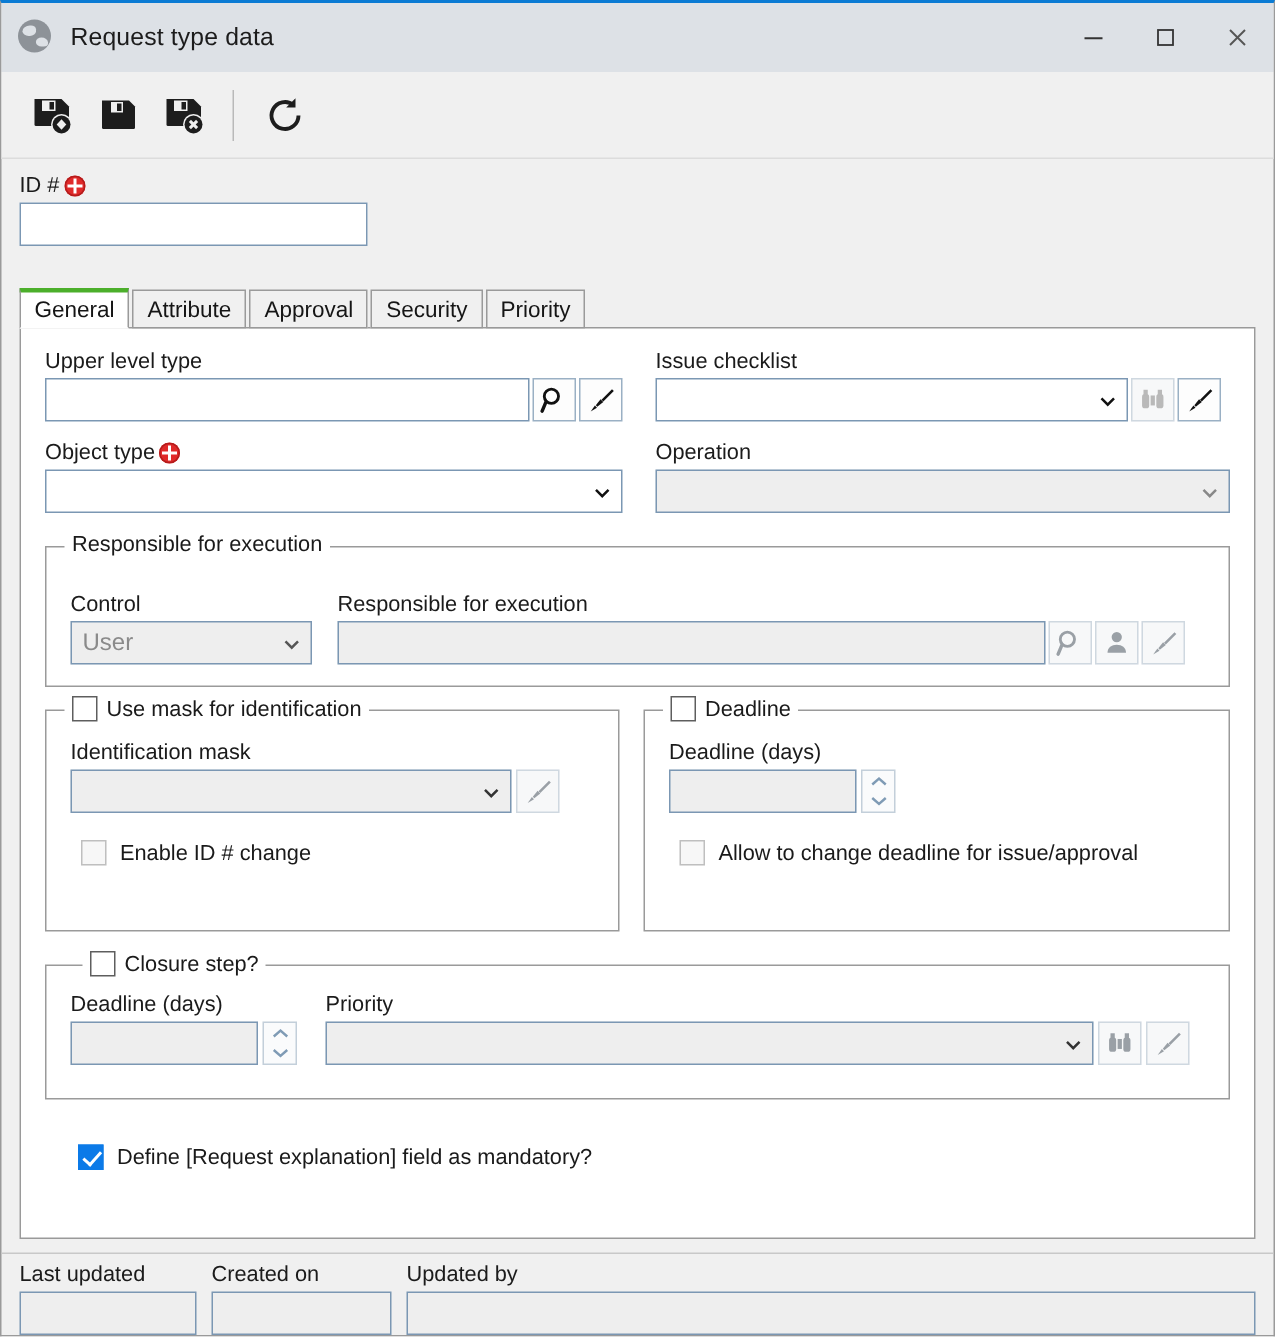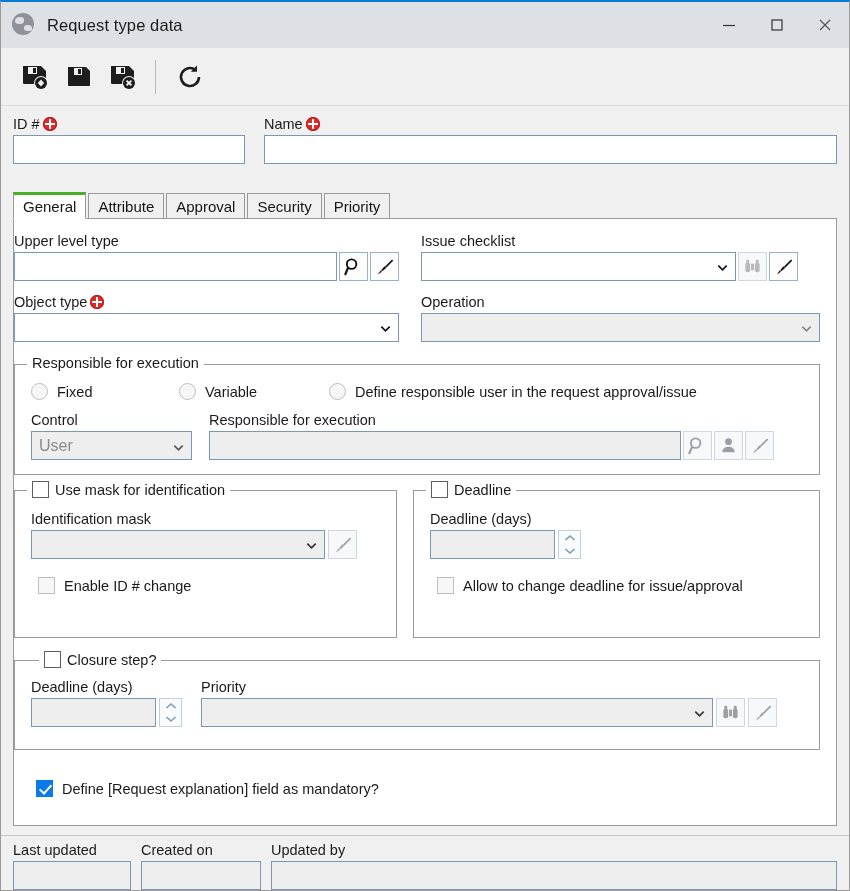--- a/index.html
+++ b/index.html
@@ -91,21 +91,21 @@
     background:#f0f0f0; border:1px solid #9a9a9a; margin-right:2px;
     font-size:15px; color:#151515; cursor:default;
   }
   .tab.active {
     background:#ffffff; border-bottom:1px solid #ffffff; height:27px;
     border-top:3px solid #4caf2b; position:relative; z-index:3;
   }
 
   .tabpanel {
     background:#ffffff; border:1px solid #9a9a9a;
-    margin-top:-1px; height:608px; padding:14px 16px 0 0; position:relative;
+    margin-top:-1px; height:608px; padding:14px 16px 0 16px; position:relative;
   }
 
   
   .group { border:1px solid #9a9a9a; position:relative; margin-top:15px; }
   .group > .legend {
     position:absolute; top:-10px; left:12px; background:#ffffff;
     padding:0 5px; font-size:14.5px; display:flex; align-items:center; gap:6px;
   }
   .group-inner { padding:18px 16px 14px 16px; }
 
@@ -232,27 +232,20 @@
 
     <div class="row-top">
       <div style="width:232px;">
         <div class="fld-label">
           <span>ID #</span>
           <span class="req"></span>
         </div>
         <input class="inp" type="text" value="" style="">
       </div>
       <div style="width:19px;"></div>
-      <div style="flex:1;">
-        <div class="fld-label">
-          <span>Name</span>
-          <span class="req"></span>
-        </div>
-        <input class="inp" type="text" value="" style="">
-      </div>
     </div>
 
     <div class="tabs">
       <div class="tab active">General</div>
       <div class="tab">Attribute</div>
       <div class="tab">Approval</div>
       <div class="tab">Security</div>
       <div class="tab">Priority</div>
     </div>
 
@@ -329,34 +322,20 @@
             <span class="caret"><svg width="13" height="13" viewBox="0 0 14 14">
                   <path d="M2.5 5l4.5 4.5L11.5 5" fill="none" stroke="#888" stroke-width="1.8"></path>
                 </svg></span>
           </div>
         </div>
       </div>
 
       <div class="group" style="margin-top:22px;">
         <div class="legend">Responsible for execution</div>
         <div class="group-inner">
-          <div style="display:flex; align-items:center;">
-            <div class="chk-row" style="width:148px;">
-              <span class="radio"></span>
-              <span>Fixed</span>
-            </div>
-            <div class="chk-row" style="width:150px;">
-              <span class="radio"></span>
-              <span>Variable</span>
-            </div>
-            <div class="chk-row">
-              <span class="radio"></span>
-              <span>Define responsible user in the request approval/issue</span>
-            </div>
-          </div>
 
           <div style="display:flex; margin-top:12px;">
             <div style="width:178px;">
               <div class="fld-label">Control</div>
               <div class="sel dis" style="width:161px; font-size:16px;">
                 <span>User</span>
                 <span class="caret"><svg width="13" height="13" viewBox="0 0 14 14">
                       <path d="M2.5 5l4.5 4.5L11.5 5" fill="none" stroke="#555" stroke-width="1.8"></path>
                     </svg></span>
               </div>

